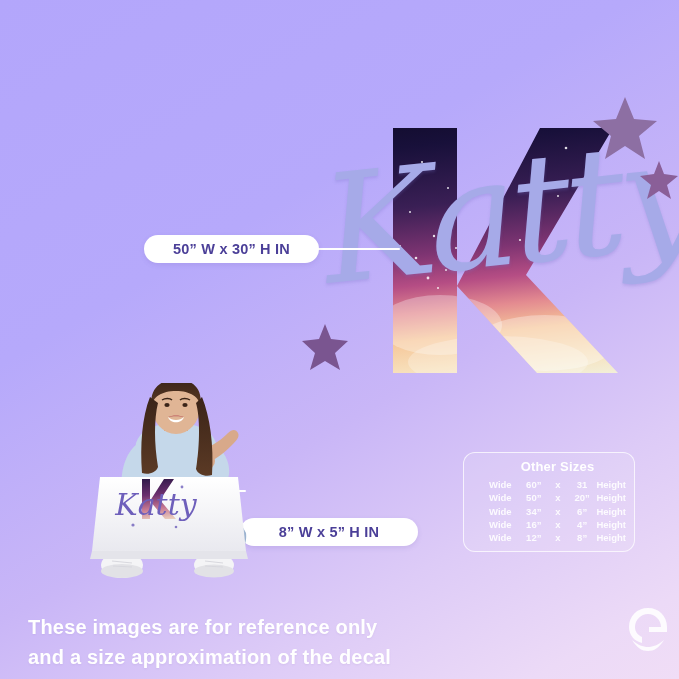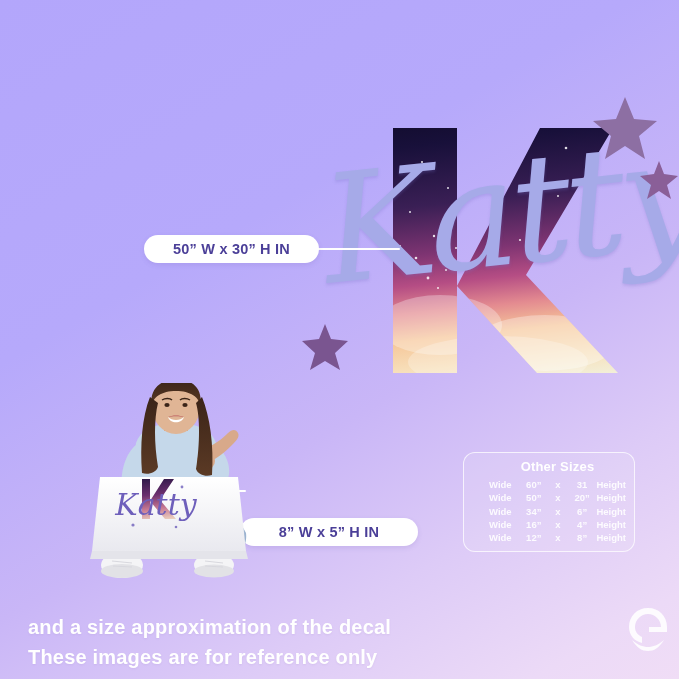--- a/index.html
+++ b/index.html
@@ -273,22 +273,22 @@
           <span class="sz-w">Wide</span>
           <span class="sz-v">12”</span>
           <span class="sz-x">x</span>
           <span class="sz-v">8”</span>
           <span class="sz-h">Height</span>
         </div>
       </div>
   </div>
 
   <div id="disclaimer">
+    <div>These images are for reference only</div>
     <div>and a size approximation of the decal</div>
-    <div>These images are for reference only</div>
   </div>
 
   <svg id="logo" viewBox="0 0 48 50">
     <path d="M24 4 C13 4 5 12 5 23 C5 31 10 37 18 39 L18 33 C14 31 11 28 11 23
              C11 16 17 10 24 10 C31 10 37 16 37 23 L25 23 L25 28 L43 28
              C43 26 43 24 43 23 C43 12 35 4 24 4 Z" fill="#ffffff" opacity=".95"></path>
     <path d="M8 36 C13 44 18 47 24 47 C30 47 35 44 40 36
              C34 41 29 43 24 43 C19 43 14 41 8 36 Z" fill="#ffffff" opacity=".95"></path>
   </svg>
 

